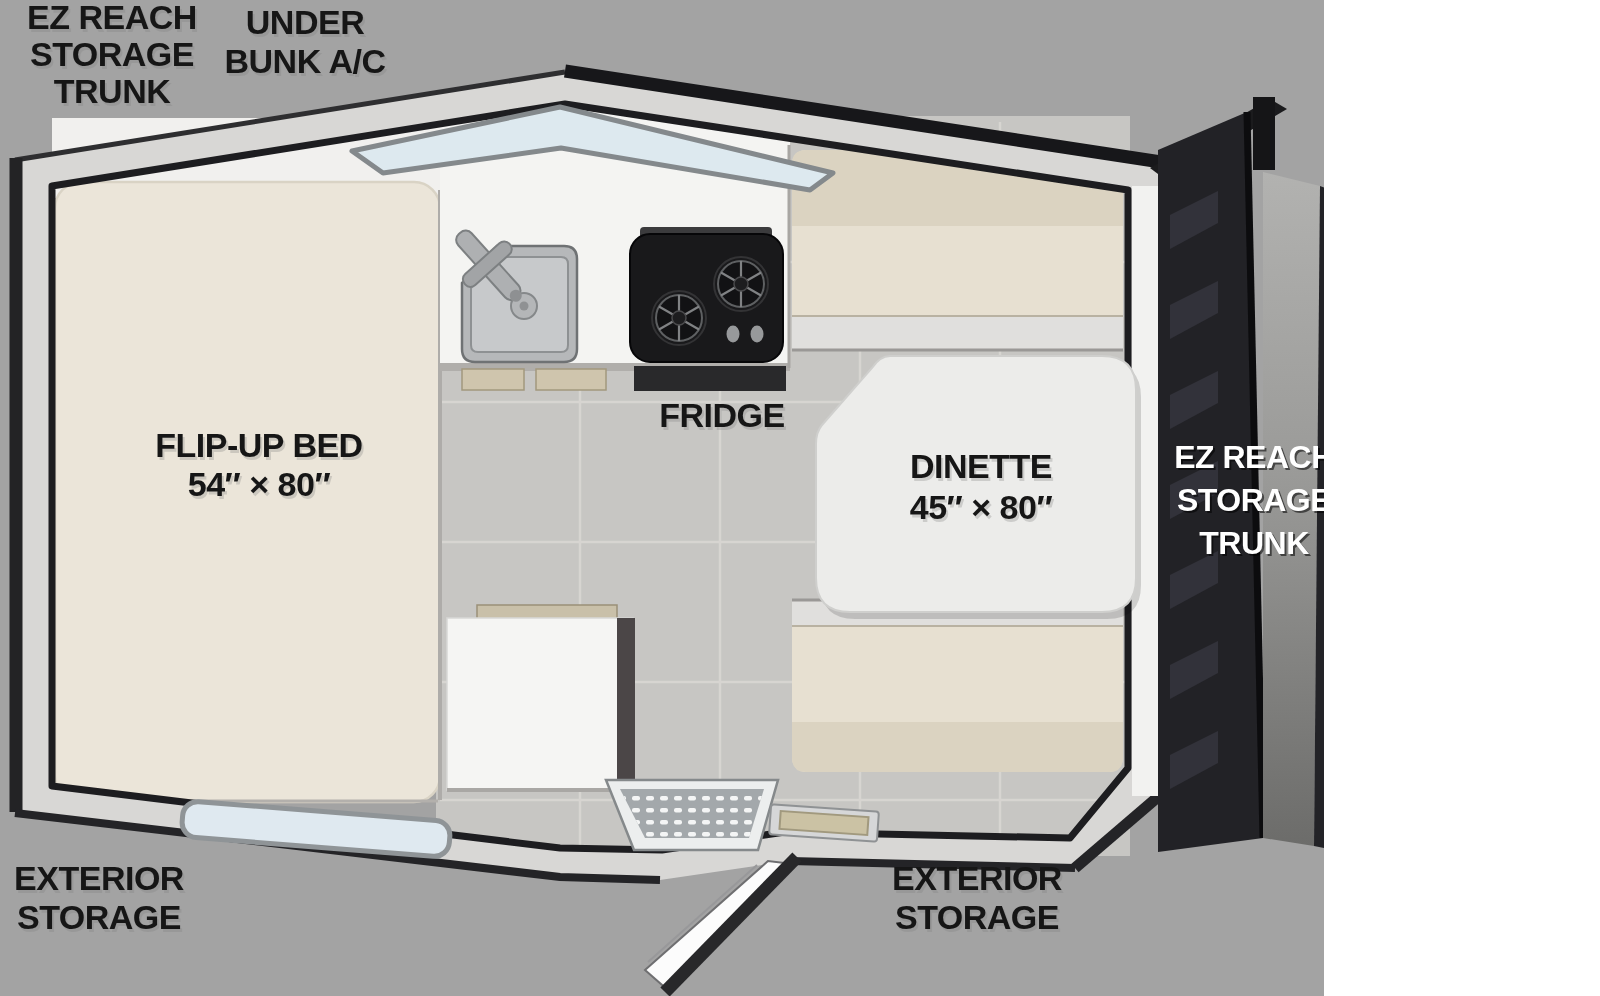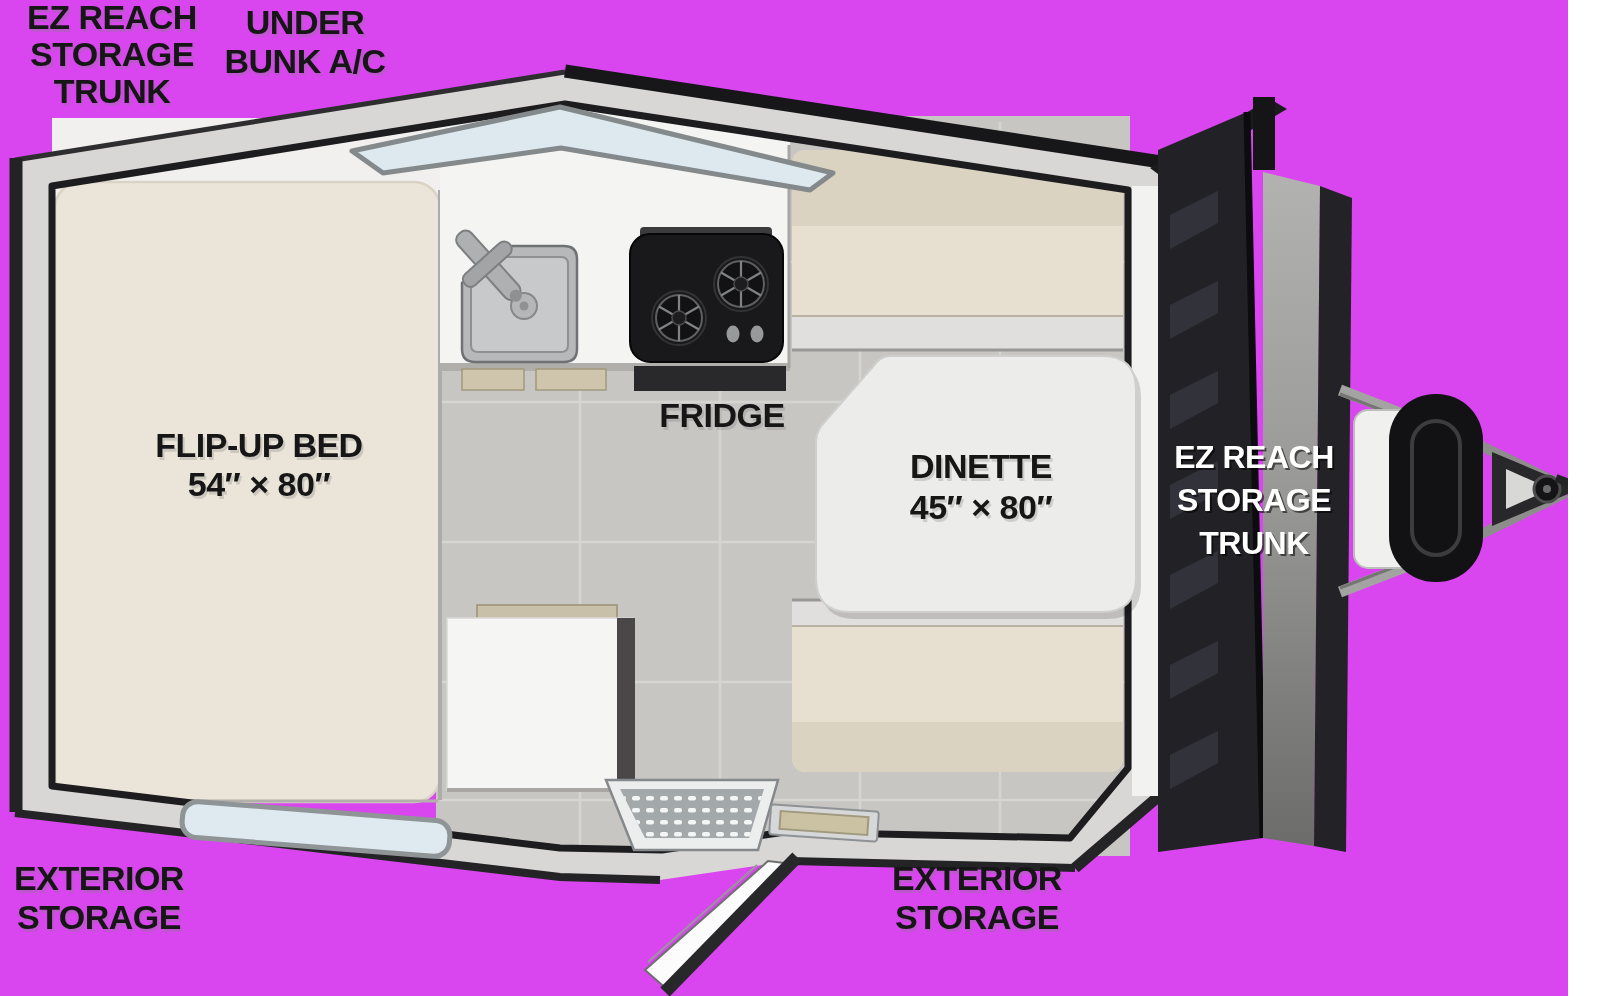--- a/index.html
+++ b/index.html
@@ -1,16 +1,16 @@
 <!DOCTYPE html>
 <html><head>
 <meta charset="utf-8">
 <style>
   html,body{margin:0;padding:0;background:#ffffff;}
-  .stage{position:relative;width:1568px;height:996px;background:#d946ef;overflow:hidden;}
+  .stage{position:relative;width:1324px;height:996px;background:#a3a3a3;overflow:hidden;}
   svg{display:block;}
   text{font-family:"Liberation Sans","DejaVu Sans",sans-serif;font-weight:700;letter-spacing:-0.5px;}
   .lbl{fill:#161616;font-size:34px;text-shadow:2px 3px 0 rgba(130,130,130,0.30);}
   .lbl-w{fill:#ffffff;font-size:32px;}
   .lbl-wsh{fill:rgba(0,0,0,0.55);font-size:32px;}
 </style>
 </head>
 <body>
 
 <div class="stage">

